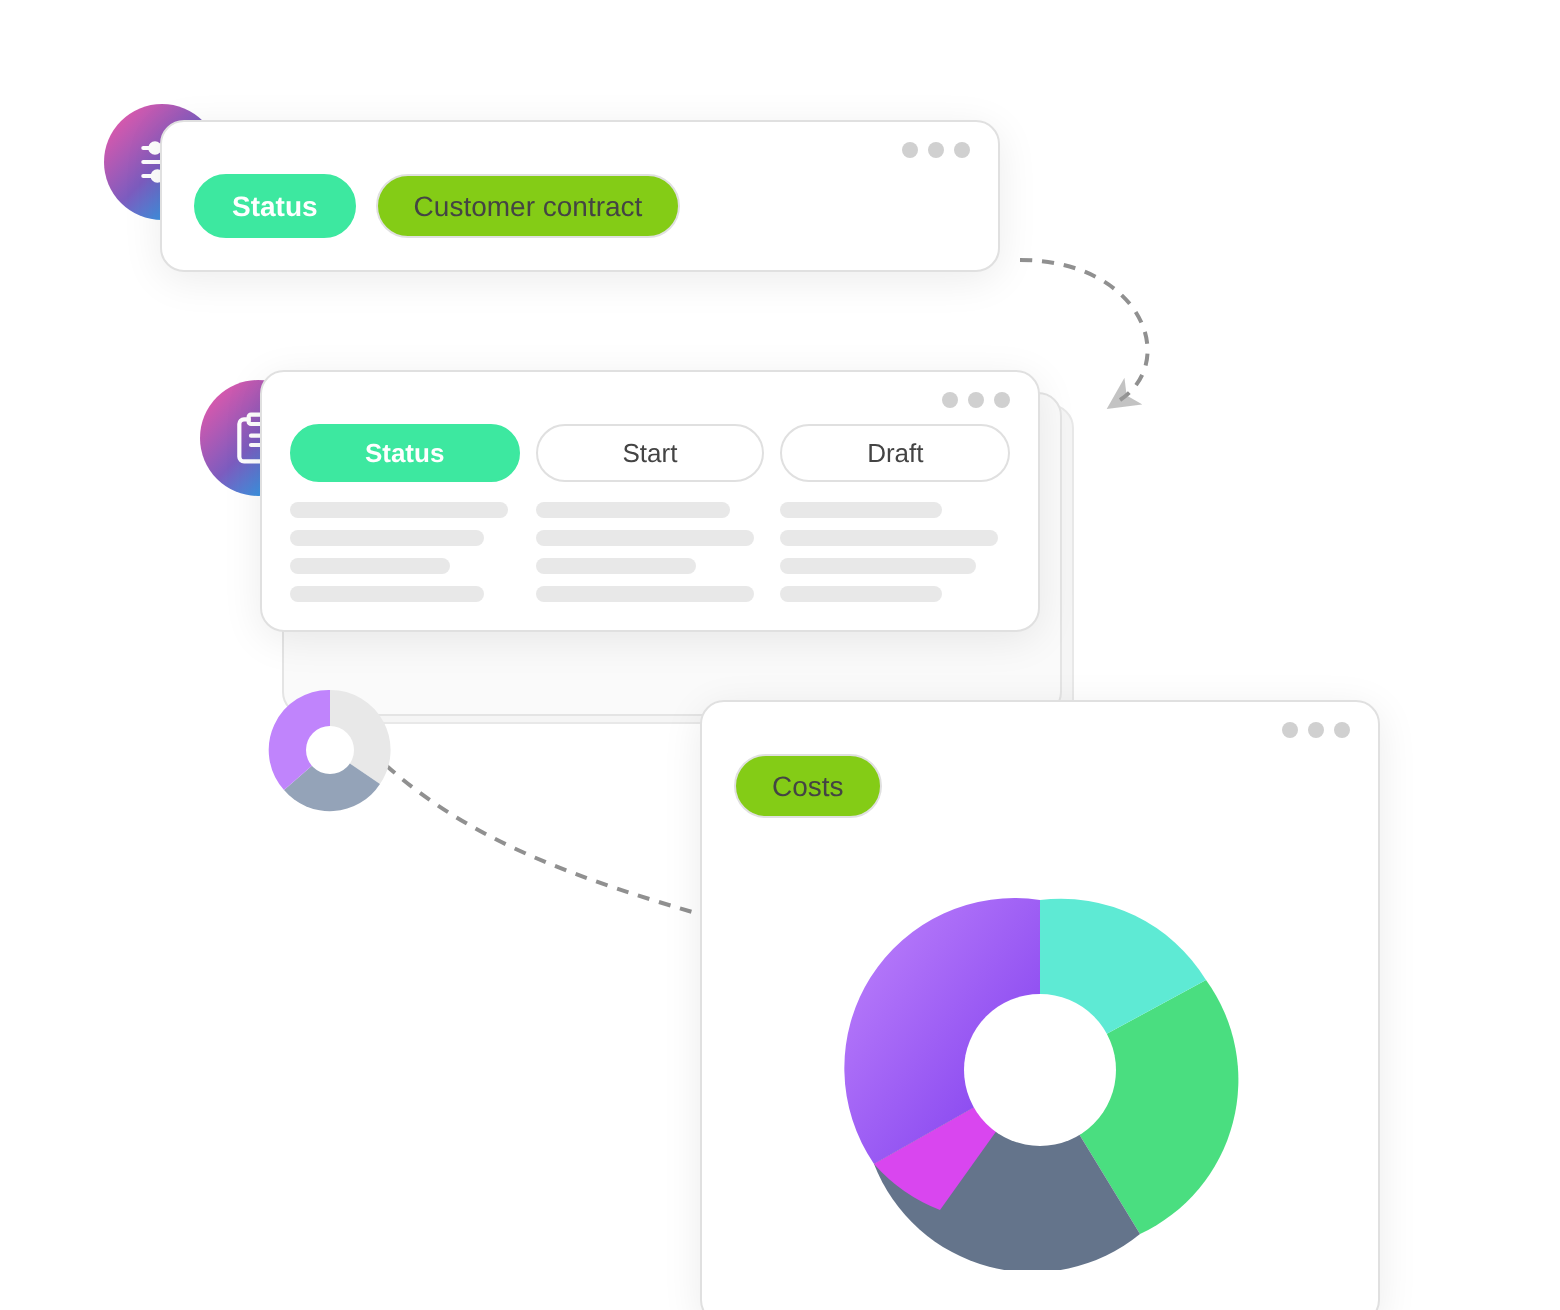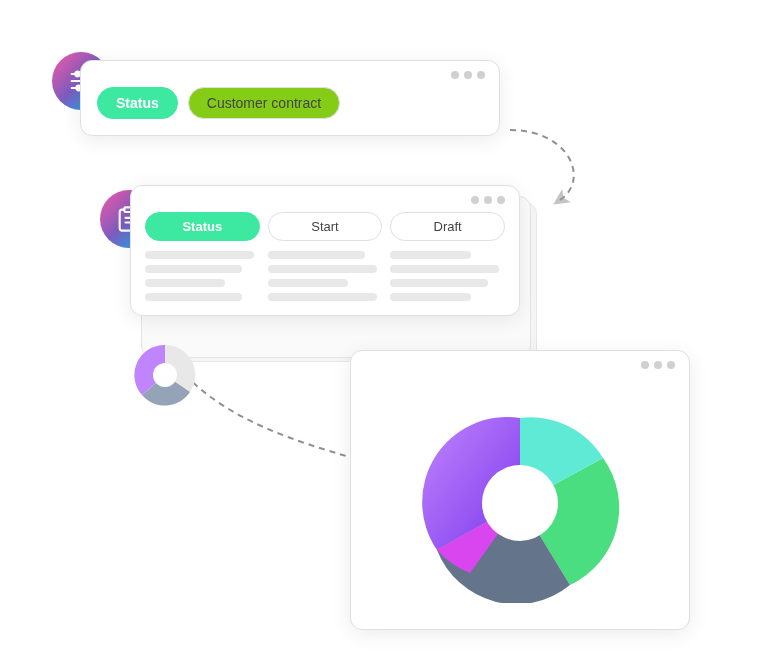--- a/index.html
+++ b/index.html
@@ -313,20 +313,21 @@
   </div>
 
   <div class="window-card card-3">
     <div class="window-dots">
       <div class="dot"></div>
       <div class="dot"></div>
       <div class="dot"></div>
     </div>
     <div class="card-3-body">
       <div class="card-3-tabs">
+        <button class="tab-pill">Costs</button>
       </div>
       <div class="pie-container">
         <svg width="220" height="200" viewBox="0 0 220 200">
 
           <path d="M110,100 L110,15 A85,85 0 0,0 27,147 Z" fill="url(#grad1)"></path>
 
           <path d="M110,100 L193,55 A85,85 0 0,1 160,182 Z" fill="#4ade80"></path>
 
           <path d="M110,100 L110,15 A85,85 0 0,1 193,55 Z" fill="#5eead4"></path>
 

